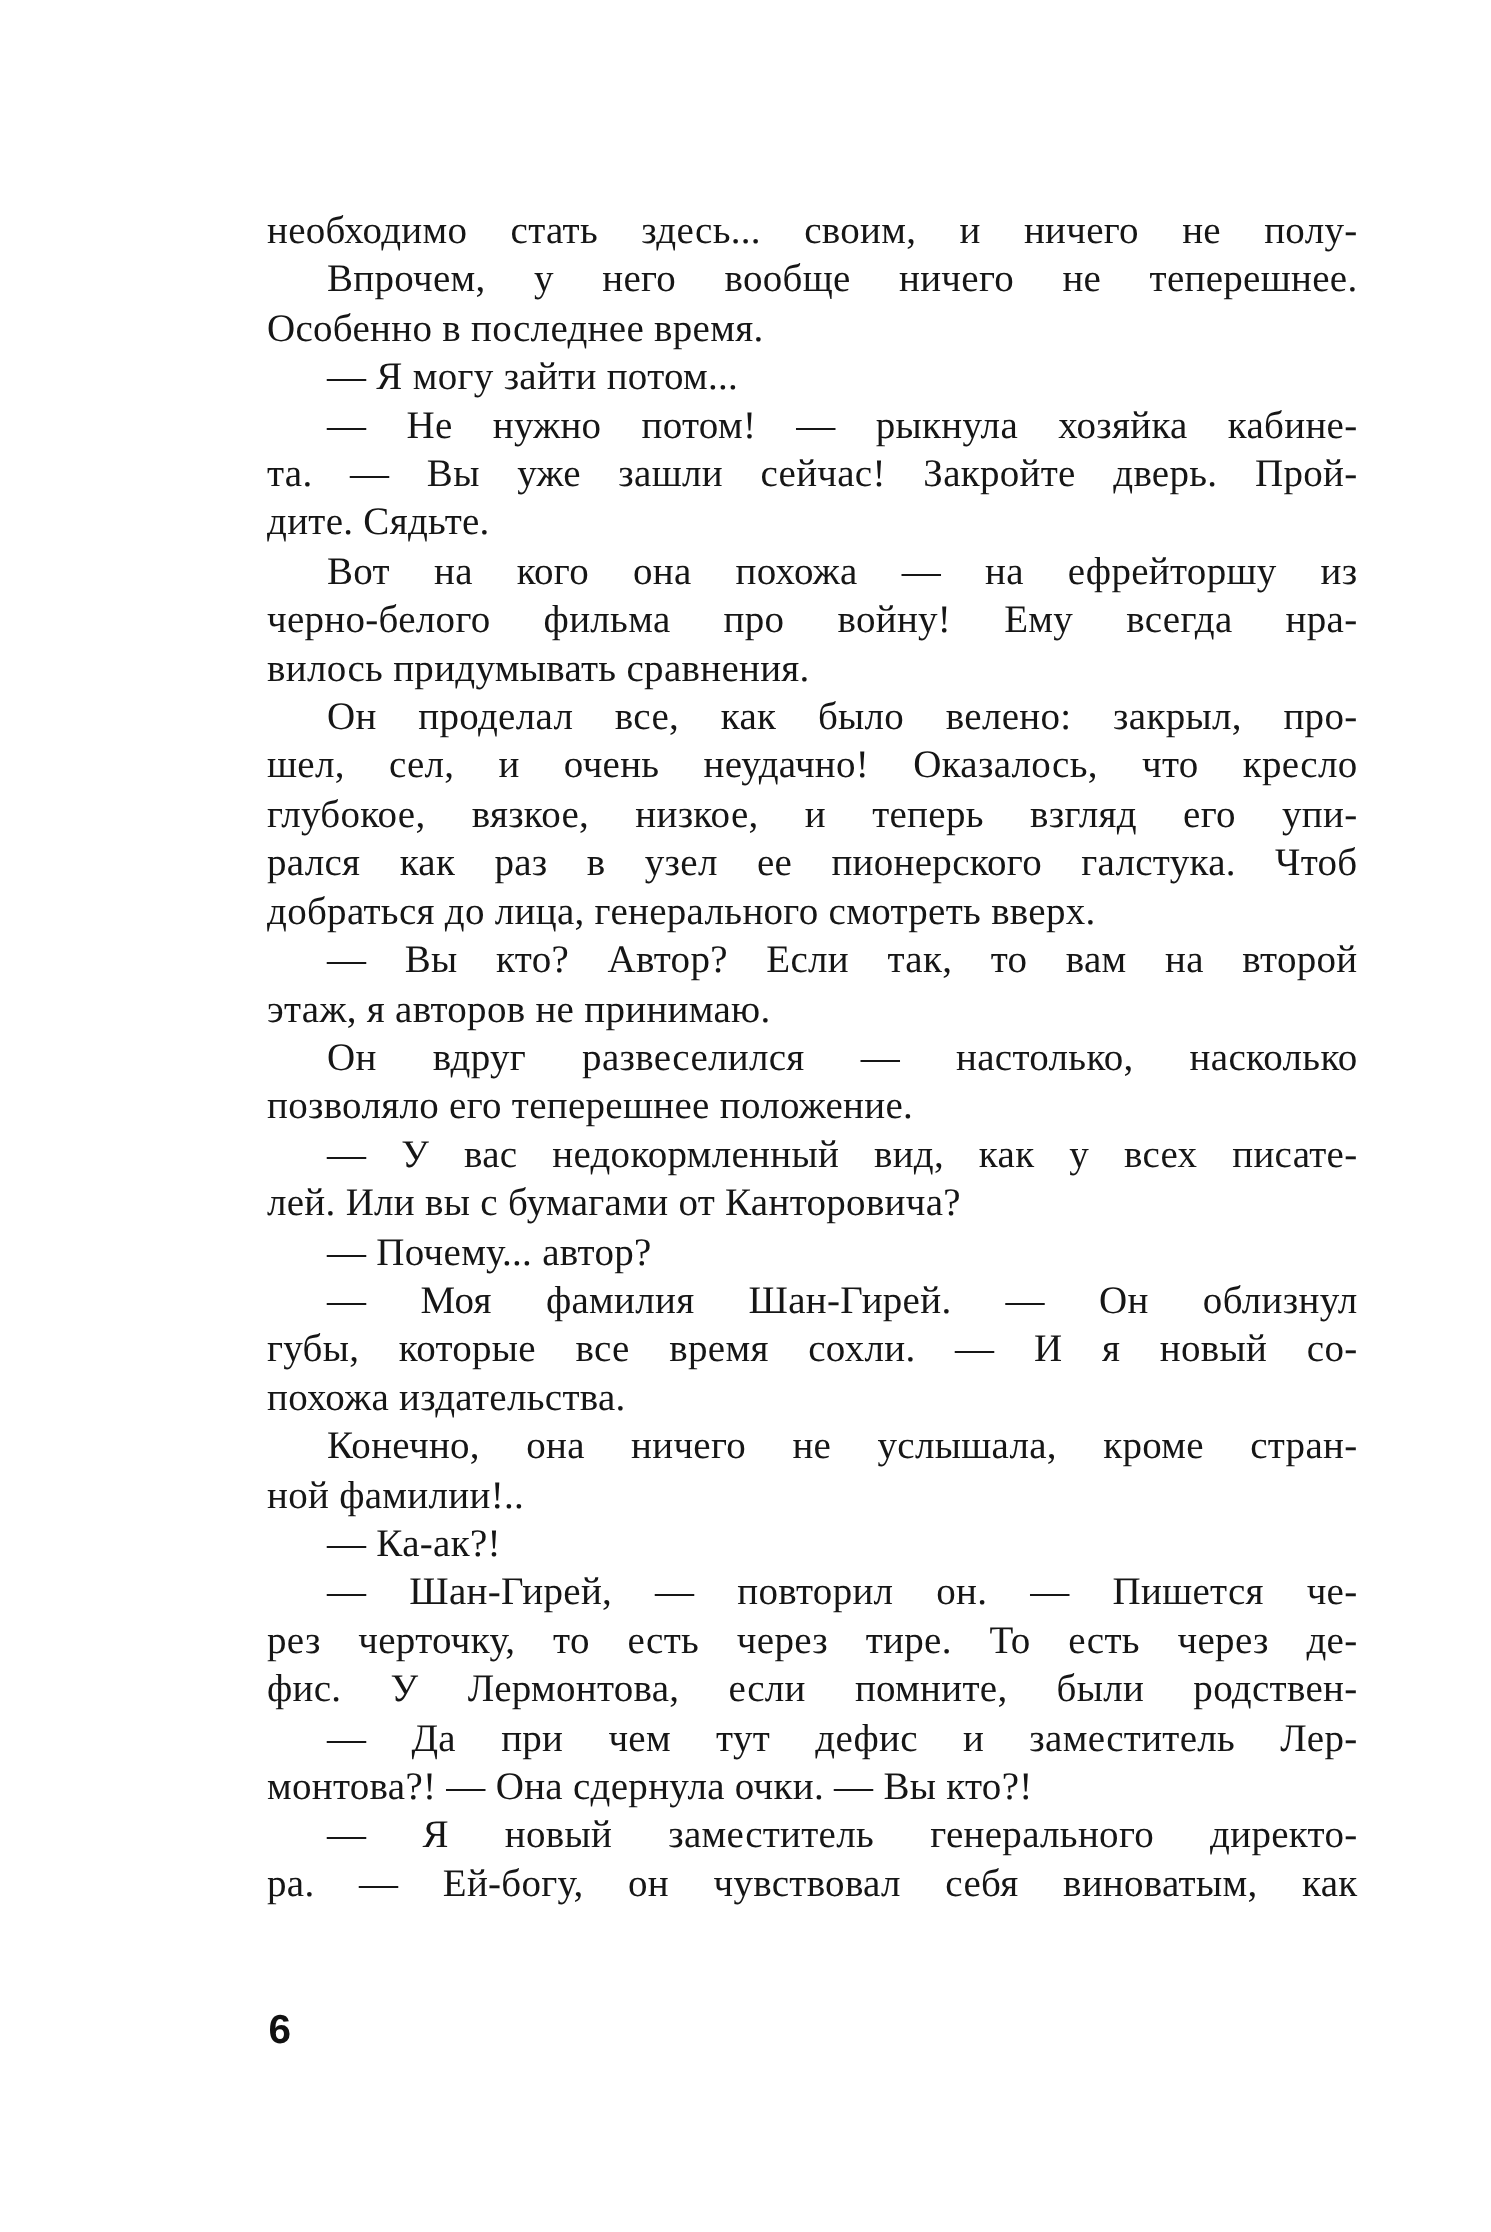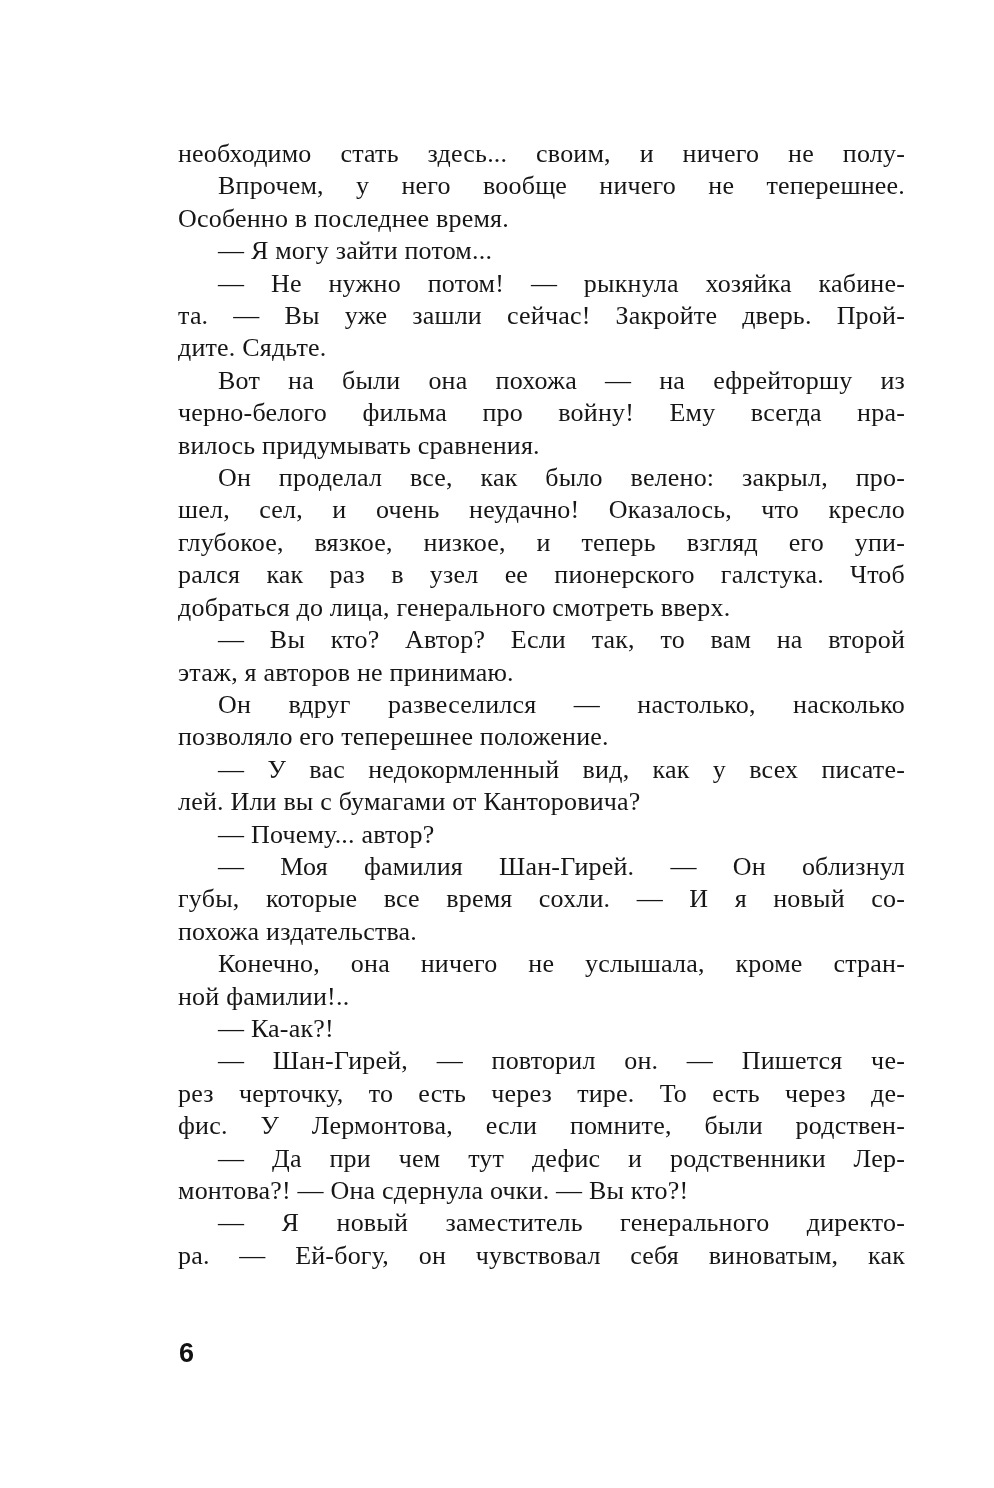--- a/index.html
+++ b/index.html
@@ -71,21 +71,21 @@
       </div>
       <div class="para">
         <div class="line ind">— Я могу зайти потом...</div>
       </div>
       <div class="para">
         <div class="line jl ind">— Не нужно потом! — рыкнула хозяйка кабине-</div>
         <div class="line jl">та. — Вы уже зашли сейчас! Закройте дверь. Прой-</div>
         <div class="line">дите. Сядьте.</div>
       </div>
       <div class="para">
-        <div class="line jl ind">Вот на были она похожа — на ефрейторшу из</div>
+        <div class="line jl ind">Вот на кого она похожа — на ефрейторшу из</div>
         <div class="line jl">черно-белого фильма про войну! Ему всегда нра-</div>
         <div class="line">вилось придумывать сравнения.</div>
       </div>
       <div class="para">
         <div class="line jl ind">Он проделал все, как было велено: закрыл, про-</div>
         <div class="line jl">шел, сел, и очень неудачно! Оказалось, что кресло</div>
         <div class="line jl">глубокое, вязкое, низкое, и теперь взгляд его упи-</div>
         <div class="line jl">рался как раз в узел ее пионерского галстука. Чтоб</div>
         <div class="line">добраться до лица, генерального смотреть вверх.</div>
       </div>
@@ -115,21 +115,21 @@
       </div>
       <div class="para">
         <div class="line ind">— Ка-ак?!</div>
       </div>
       <div class="para">
         <div class="line jl ind">— Шан-Гирей, — повторил он. — Пишется че-</div>
         <div class="line jl">рез черточку, то есть через тире. То есть через де-</div>
         <div class="line jl">фис. У Лермонтова, если помните, были родствен-</div>
       </div>
       <div class="para">
-        <div class="line jl ind">— Да при чем тут дефис и родственники Лер-</div>
+        <div class="line jl ind">— Да при чем тут дефис и заместитель Лер-</div>
         <div class="line">монтова?! — Она сдернула очки. — Вы кто?!</div>
       </div>
       <div class="para">
         <div class="line jl ind">— Я новый заместитель генерального директо-</div>
         <div class="line jl">ра. — Ей-богу, он чувствовал себя виноватым, как</div>
       </div>
     </div>
   <div class="page-number">6</div>
 </div>
 

